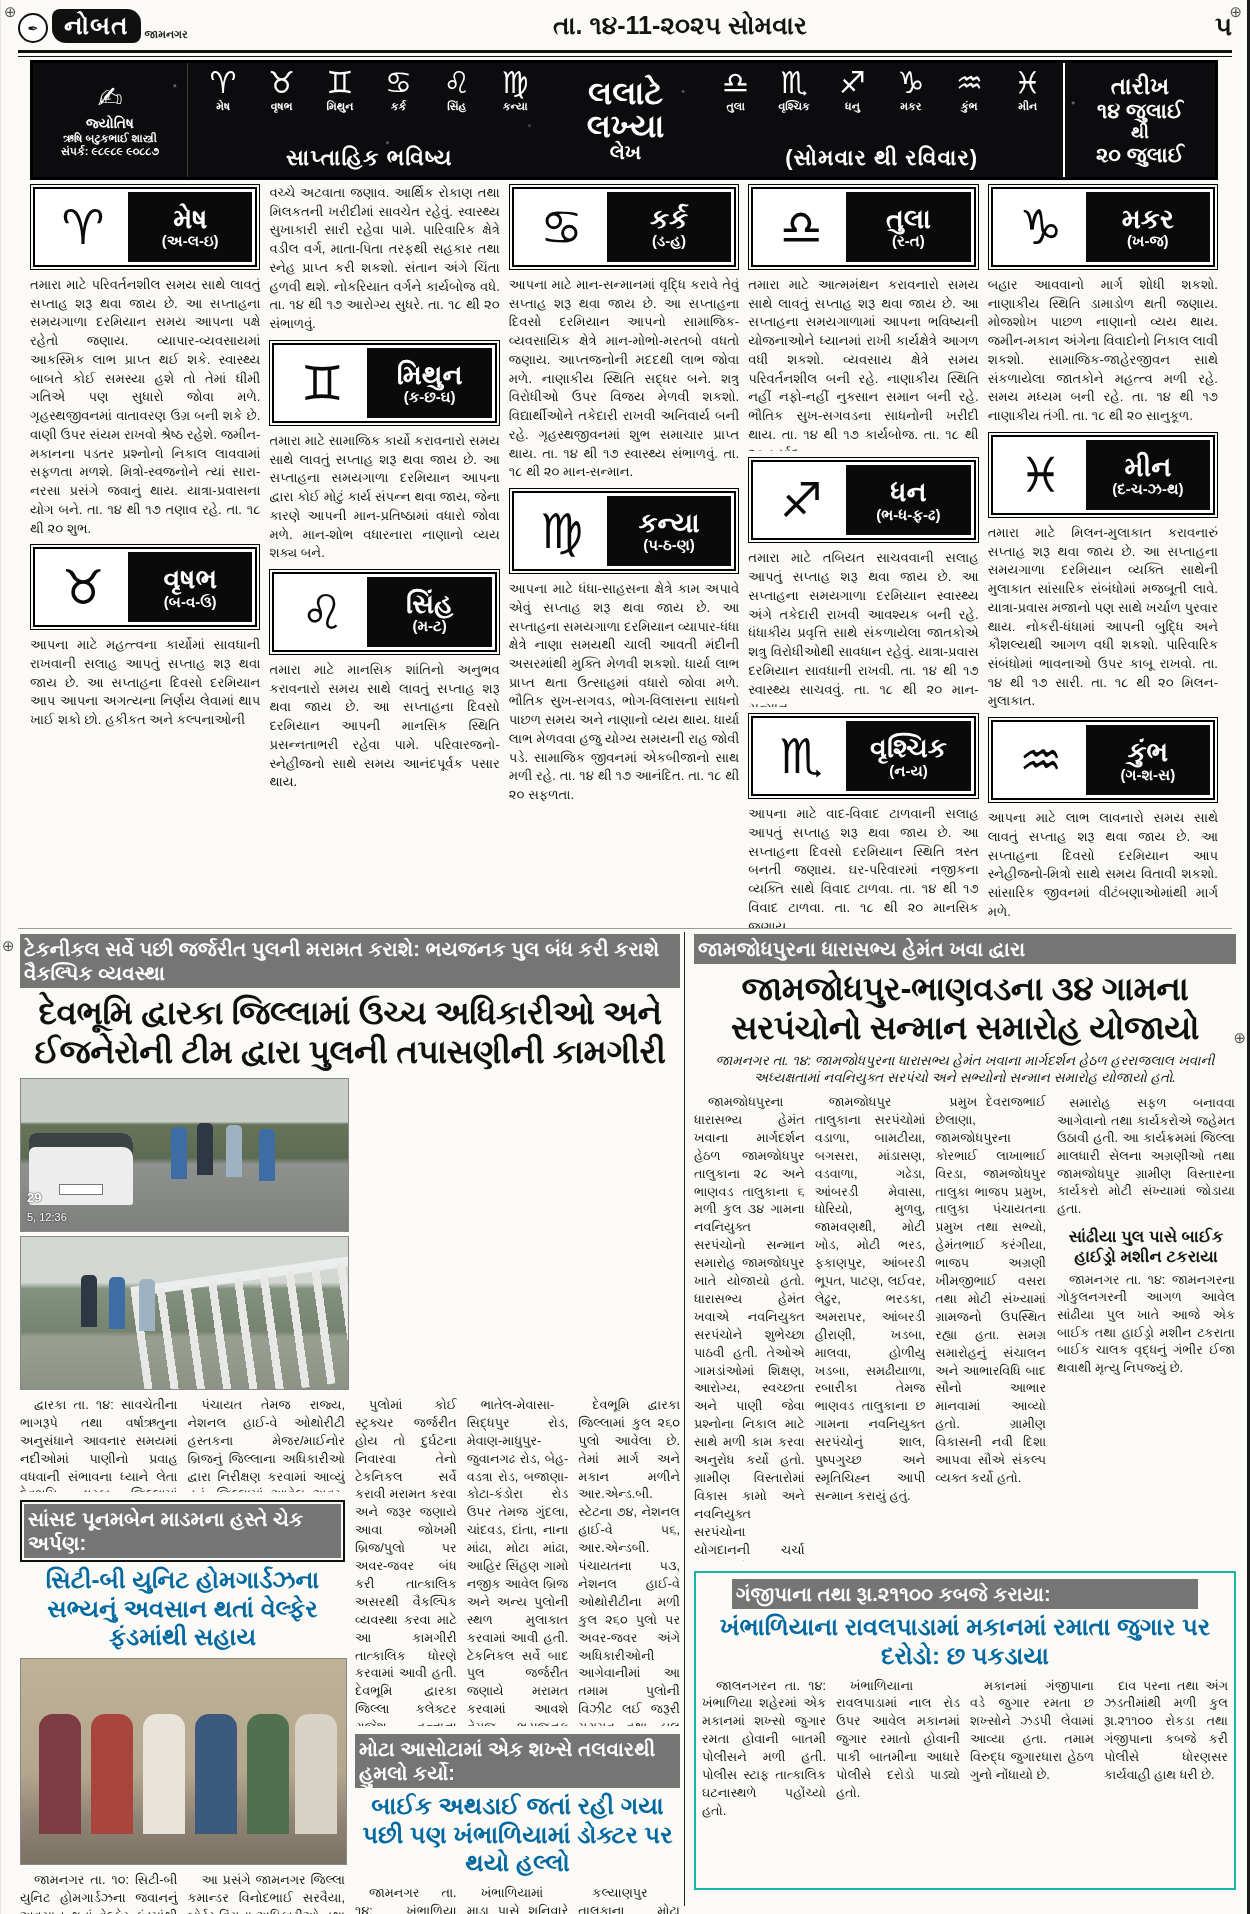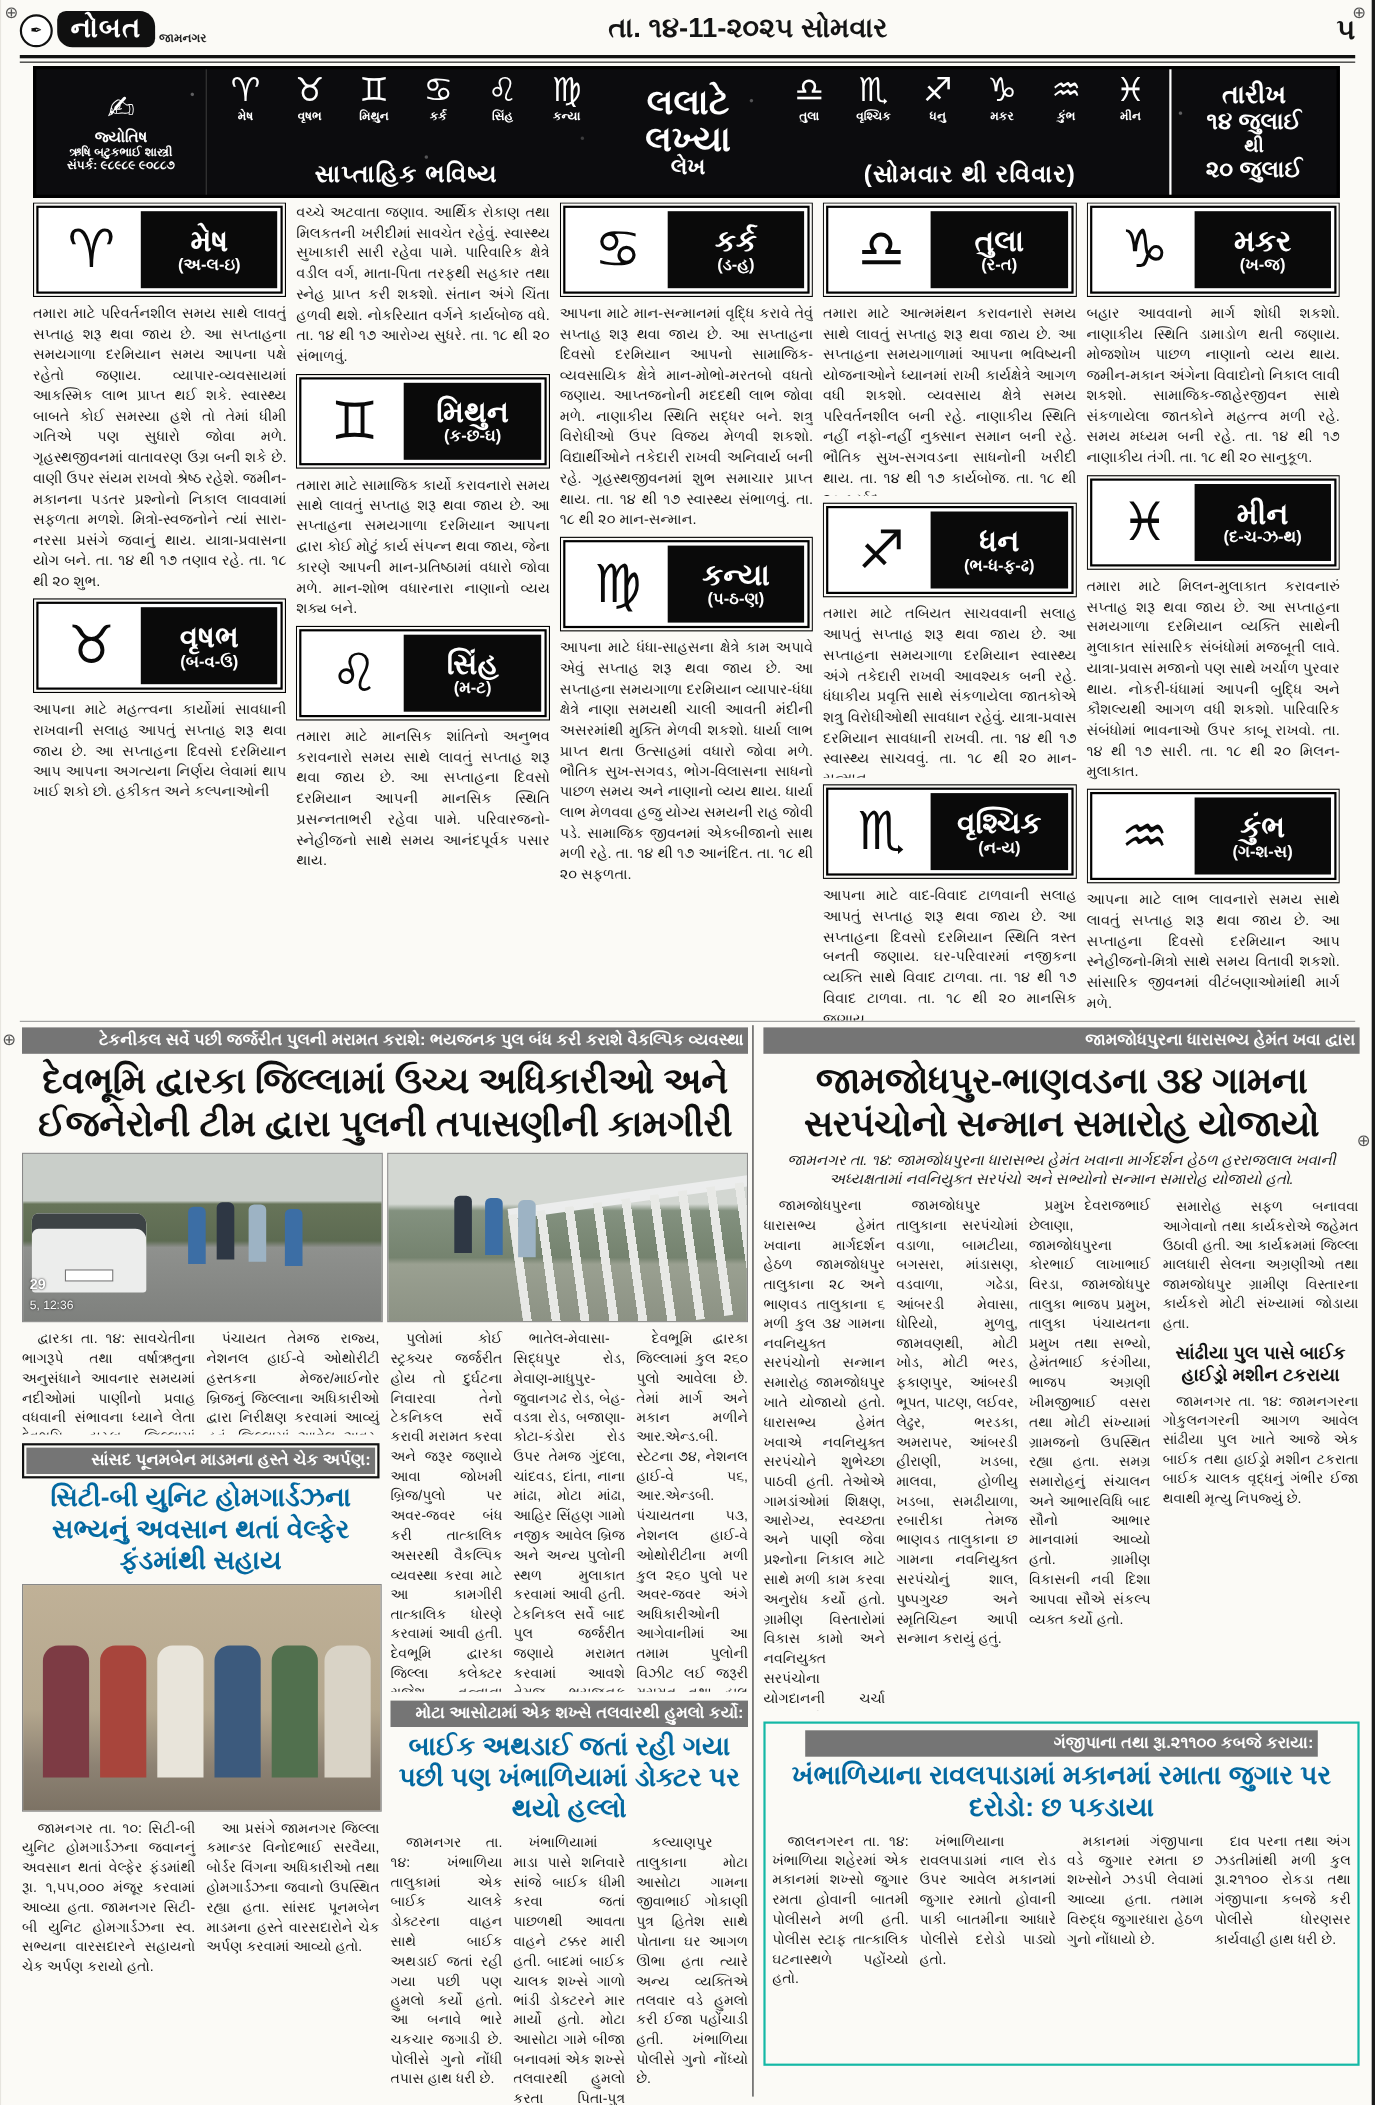--- a/index.html
+++ b/index.html
@@ -52,33 +52,33 @@
   .zgrid{position:absolute;left:30px;right:32px;top:184px;height:744px;display:flex;gap:9px;}
   .zcol{flex:1;display:flex;flex-direction:column;gap:6px;overflow:hidden;}
   .signbox{border:2px solid #000;outline:1px solid #000;outline-offset:2px;background:#fff;display:flex;height:80px;min-height:80px;padding:3px;box-sizing:border-box;margin:3px;}
   .signbox .glyph{width:42%;display:flex;align-items:center;justify-content:center;font-size:48px;color:#0a0a0a;}
   .signbox .panel{flex:1;background:#0a0a0a;color:#fff;display:flex;flex-direction:column;align-items:center;justify-content:center;line-height:1.05;}
   .signbox .nm{font-size:27px;font-weight:bold;}
   .signbox .lt{font-size:15px;font-weight:bold;}
   .ztext{font-size:13.2px;line-height:1.42;text-align:justify;overflow:hidden;}
   .ztext::first-line{}
   
-  .kicker{background:#757575;color:#fff;font-weight:bold;text-align:right;font-size:15px;padding:3px 4px;line-height:1.2;}
+  .kicker{background:#757575;color:#fff;font-weight:bold;text-align:left;font-size:20px;padding:3px 4px;line-height:1.2;}
   .headline-xl{font-size:33px;font-weight:900;line-height:1.18;text-align:center;color:#101010;letter-spacing:-.5px;}
   .headline-md{font-size:24px;font-weight:900;line-height:1.2;text-align:center;color:#0369a1;}
   .dateline{font-size:13.5px;font-style:italic;text-align:center;line-height:1.3;}
   .bodycols{display:flex;gap:10px;}
   .bodycol{flex:1;font-size:12.8px;line-height:1.4;text-align:justify;overflow:hidden;}
   .bodycol p{margin:0;text-indent:14px;}
   .news-divider{position:absolute;top:932px;left:684px;bottom:8px;width:1px;background:#222;}
   .news-toprule{position:absolute;left:18px;right:18px;top:928px;border-top:1px solid #999;}
   
   .news-left{position:absolute;left:20px;top:934px;width:660px;}
   .news-right{position:absolute;left:694px;top:934px;width:542px;}
-  .photo-row{display:flex;gap:4px;margin:6px 0;}
+  .photo-row{display:flex;gap:4px;margin:6px 0;flex-direction:column;}
   .photo{position:relative;overflow:hidden;border:1px solid #888;}
   .photoA{width:327px;height:152px;background:linear-gradient(#c9cec9 0%,#c9cec9 28%,#677459 30%,#5d6b52 52%,#8f918e 56%,#7e807d 100%);}
   .photoB{width:327px;height:152px;background:linear-gradient(#d3d7d2 0%,#d3d7d2 30%,#83917f 34%,#75836f 62%,#9aa091 66%,#8c9284 100%);}
   .suv{position:absolute;left:8px;top:54px;width:104px;height:72px;background:#ecedec;border-radius:6px 10px 3px 3px;box-shadow:inset 0 14px 0 #3d4345;}
   .suv .plate{position:absolute;left:30px;bottom:10px;width:42px;height:9px;background:#fff;border:1px solid #777;}
   .person{position:absolute;width:16px;height:52px;background:#2e3744;border-radius:5px 5px 0 0;}
   .person.blue{background:#3c6ea5;} .person.lt{background:#9db3c4;}
   .railing{position:absolute;right:-10px;top:40px;width:220px;height:118px;background:
      repeating-linear-gradient(90deg,#e8e9e6 0 8px,transparent 8px 26px);transform:rotate(-8deg);}
   .railtop{position:absolute;right:-12px;top:34px;width:230px;height:10px;background:#eceded;transform:rotate(-8deg);}

